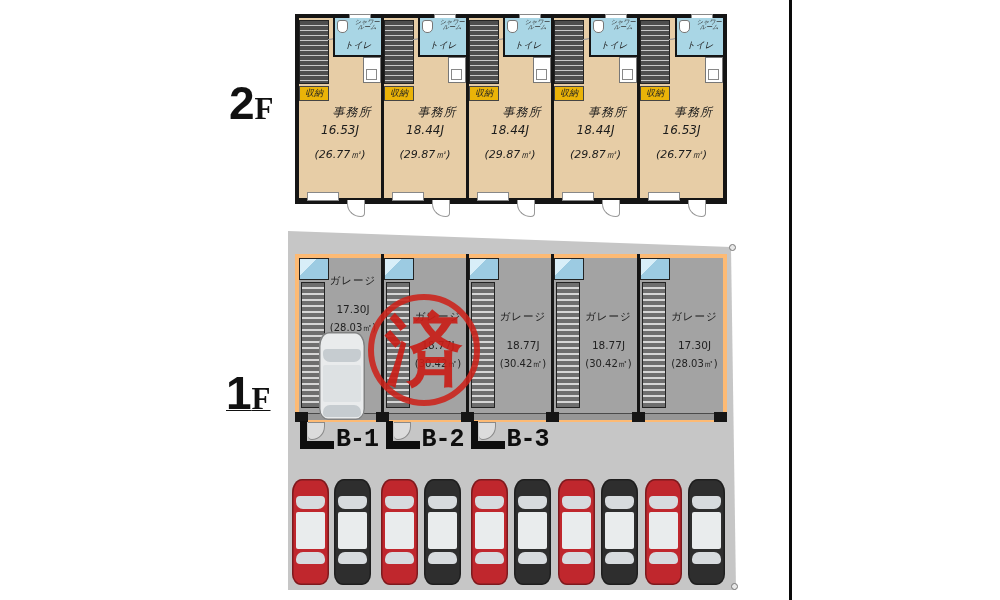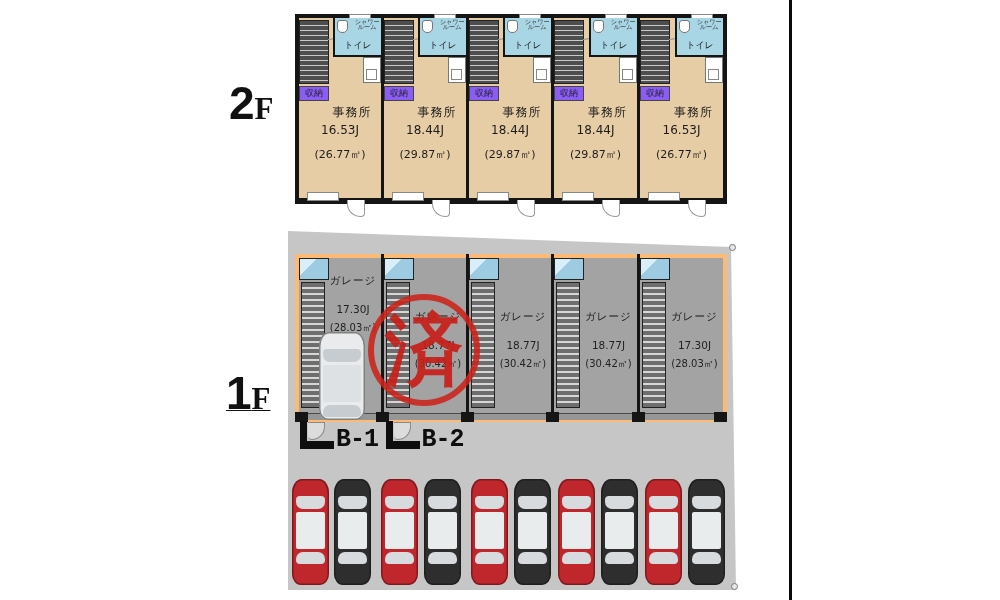--- a/index.html
+++ b/index.html
@@ -10,31 +10,31 @@
   .flabel .num{font-family:"Liberation Sans",sans-serif;font-weight:bold;font-size:46px;line-height:1;}
   .flabel .suf{font-family:"Liberation Serif",serif;font-size:31px;font-weight:bold;line-height:1;}
 
   
   .vline{position:absolute;left:789px;top:0;width:3px;height:600px;background:#0a0a0a;}
 
   
   #bldg2{position:absolute;left:295px;top:14px;width:432px;height:190px;background:#151515;}
   #bldg2 .floor{position:absolute;left:4px;top:4px;right:4px;bottom:6px;background:var(--floor2);}
   .divider2{position:absolute;top:0;width:3px;height:100%;background:#151515;}
-  .f2u{position:absolute;top:4px;height:142px;}
+  .f2u{position:absolute;top:4px;height:142px;font-style:italic;}
   .stairs2{position:absolute;left:0;top:2px;width:28px;height:62px;border:1px solid #222;
            background:repeating-linear-gradient(180deg,#4e4e4e 0 4px,#c8c8c8 4px 5px);}
   .darc-entry{position:absolute;left:29px;top:2px;width:19px;height:19px;border:1px solid #9a9a9a;border-top:none;border-left:none;border-radius:0 0 100% 0;}
   .wet{position:absolute;right:0;top:0;width:46px;height:37px;background:var(--wet);border-left:2px solid #151515;border-bottom:2px solid #151515;}
   .sl{position:absolute;right:1px;top:1px;font-size:9px;line-height:8px;color:#333;transform:scale(.68);transform-origin:top right;white-space:nowrap;text-align:center;}
   .tlabel{position:absolute;left:0;right:0;bottom:3px;text-align:center;font-size:9px;color:#222;}
   .basin{position:absolute;left:2px;top:2px;width:9px;height:11px;background:#fff;border:1px solid #777;border-radius:3px 3px 5px 5px;}
   .kitchen{position:absolute;right:0;top:39px;width:16px;height:24px;background:#fff;border:1px solid #777;}
   .kitchen .sink{position:absolute;left:2px;bottom:2px;width:9px;height:9px;background:#fff;border:1px solid #888;}
-  .storage{position:absolute;left:0;top:68px;width:28px;height:13px;background:#8b5cf6;border:1px solid #444;color:#222;
+  .storage{position:absolute;left:0;top:68px;width:28px;height:13px;background:#eab308;border:1px solid #444;color:#222;
            font-size:9px;line-height:12px;text-align:center;transform-origin:left top;}
   .rlabels{position:absolute;left:0;right:0;top:86px;text-align:center;color:#1c1c1c;}
   .rname{font-size:12px;letter-spacing:1px;margin-left:24px;}
   .rsize{font-size:12px;margin-top:2px;}
   .rarea{font-size:11px;margin-top:10px;}
   .twin{position:absolute;right:10px;top:-4px;width:20px;height:5px;background:#fff;border:1px solid #888;}
   .bwin{position:absolute;left:8px;top:174px;width:30px;height:7px;background:#fff;border:1px solid #888;}
   .darc2{position:absolute;left:48px;top:182px;width:16px;height:16px;background:#fff;border:1px solid #999;border-top:none;border-radius:0 0 30% 100%;}
 
   
@@ -310,20 +310,26 @@
     <div class="hbar"></div>
     <div class="barc"></div>
     <div class="blabel">B-1</div>
   </div>
   <div class="bay" style="left:381px;width:85px;">
     <div class="vbar"></div>
     <div class="hbar"></div>
     <div class="barc"></div>
     <div class="blabel">B-2</div>
   </div>
+  <div class="bay" style="left:466px;width:85px;">
+    <div class="vbar"></div>
+    <div class="hbar"></div>
+    <div class="barc"></div>
+    <div class="blabel">B-3</div>
+  </div>
 
   <div>
       <div class="car" style="left: 292px; top: 479px; --body: #c0272d;">
         <i class="ws"></i>
         <i class="rf"></i>
         <i class="rw"></i>
       </div>
       <div class="car" style="left: 334px; top: 479px; --body: #2e2e2e;">
         <i class="ws"></i>
         <i class="rf"></i>

